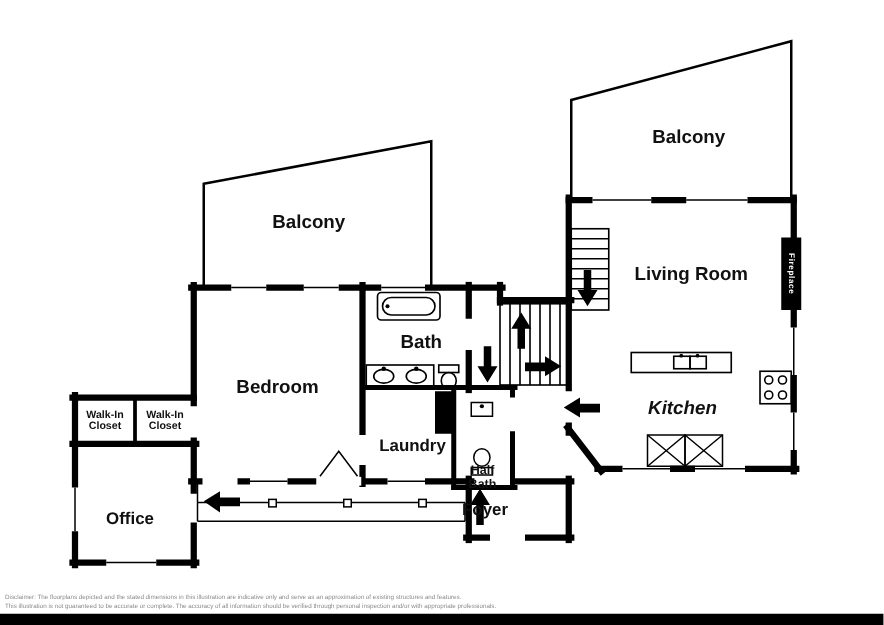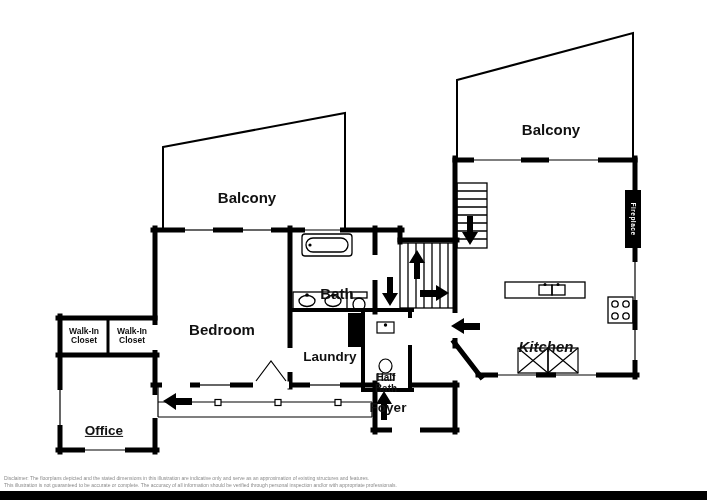--- a/index.html
+++ b/index.html
@@ -14,21 +14,21 @@
   .label{
     position:absolute;
     transform:translate(-50%,-50%);
     font-weight:bold;
     color:#111;
     white-space:pre-line;
     text-align:center;
     line-height:1.05;
     pointer-events:none;
   }
-  .lbl-lg{font-size:15px;margin-top:20px;}
+  .lbl-lg{font-size:15px;}
   .lbl-md{font-size:13.5px;}
   .lbl-sm{font-size:10px;margin-top:36px;}
   .lbl-xs{font-size:8.5px;}
   .fireplace-label{
     position:absolute;
     transform:translate(-50%,-50%);
     writing-mode:vertical-rl;
     font-size:6.5px;
     font-weight:bold;
     color:#fff;
@@ -226,28 +226,29 @@
       <path d="M417,250 L409,263 L414,263 L414,279 L420,279 L420,263 L425,263 Z"></path>
       <path d="M449,293 L436,285 L436,290 L420,290 L420,297 L436,297 L436,301 Z"></path>
       <path d="M451,326 L464,318 L464,323 L480,323 L480,330 L464,330 L464,334 Z"></path>
       <path d="M470,245 L462,232 L467,232 L467,216 L473,216 L473,232 L478,232 Z"></path>
       <path d="M384,391 L376,404 L381,404 L381,420 L387,420 L387,404 L392,404 Z"></path>
     </g>
   </svg>
 
   <div class="label lbl-lg" style="left:247px;top:178px;">Balcony</div>
   <div class="label lbl-lg" style="left:551px;top:110px;">Balcony</div>
+  <div class="label lbl-lg" style="left:553px;top:220px;">Living Room</div>
   <div class="label lbl-lg" style="left:546px;top:327px;font-style:italic;">Kitchen</div>
   <div class="label lbl-lg" style="left:222px;top:310px;">Bedroom</div>
   <div class="label lbl-lg" style="left:337px;top:274px;">Bath</div>
   <div class="label lbl-md" style="left:330px;top:357px;">Laundry</div>
   <div class="label lbl-sm" style="left:386px;top:347px;">Half
 Bath</div>
   <div class="label lbl-md" style="left:388px;top:408px;">Foyer</div>
-  <div class="label lbl-md" style="left:104px;top:431px;text-decoration:underline;">Office</div>
+  <div class="label lbl-md" style="left:104px;top:415px;">Office</div>
   <div class="label lbl-xs" style="left:84px;top:336px;">Walk-In
 Closet</div>
   <div class="label lbl-xs" style="left:132px;top:336px;">Walk-In
 Closet</div>
   <div class="fireplace-label" style="left:633px;top:219px;">Fireplace</div>
 
   <div class="disclaimer" style="top:475px;">Disclaimer: The floorplans depicted and the stated dimensions in this illustration are indicative only and serve as an approximation of existing structures and features.</div>
   <div class="disclaimer" style="top:482px;">This illustration is not guaranteed to be accurate or complete. The accuracy of all information should be verified through personal inspection and/or with appropriate professionals.</div>
   <div class="footer-bar"></div>
 

